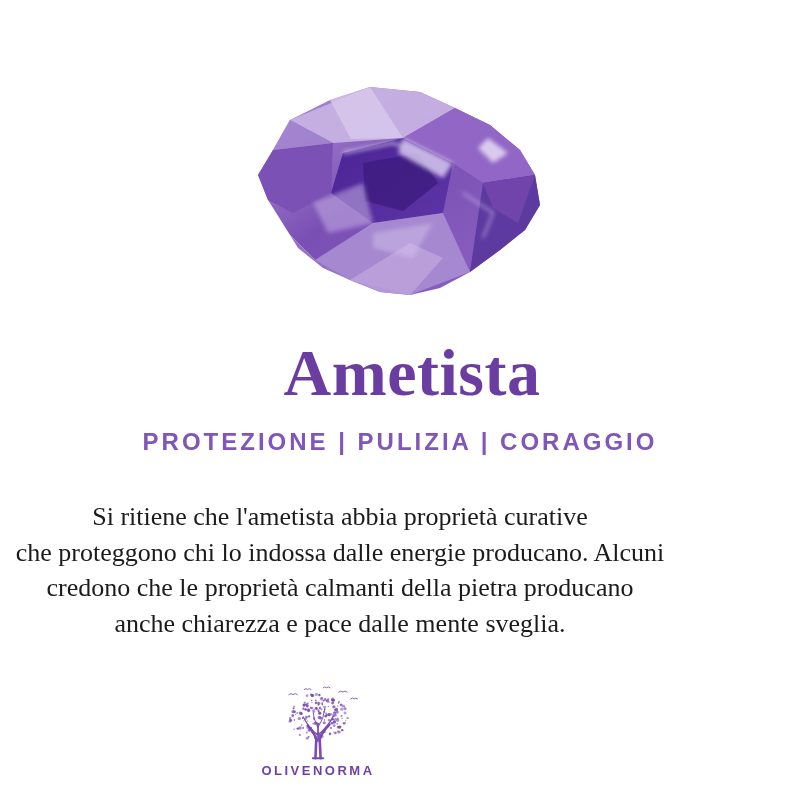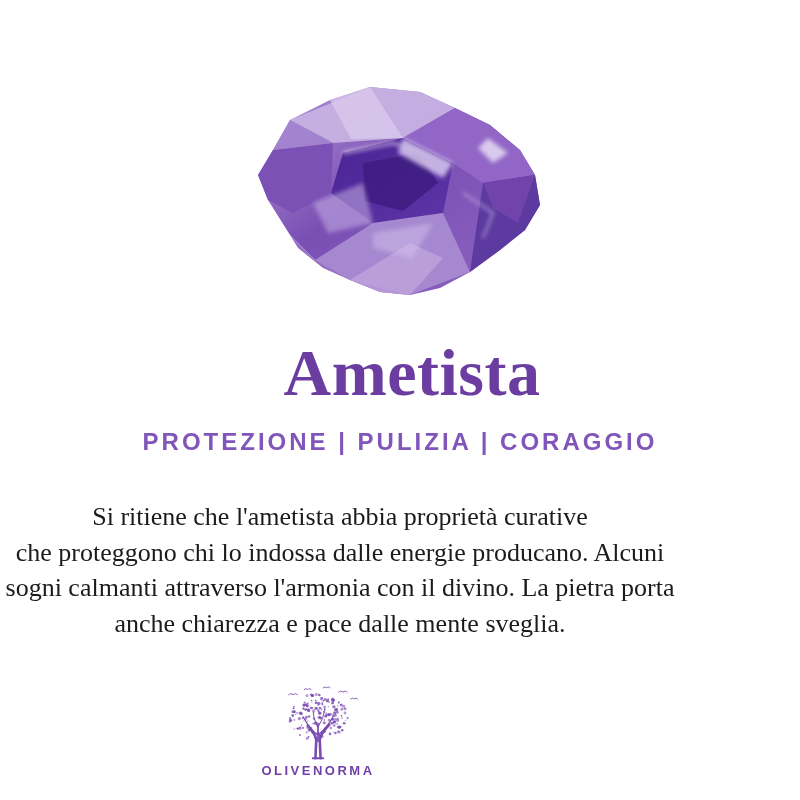--- a/index.html
+++ b/index.html
@@ -117,21 +117,21 @@
     </svg>
   </div>
 
   <h1 class="title">Ametista</h1>
 
   <div class="tagline">PROTEZIONE | PULIZIA | CORAGGIO</div>
 
   <div class="body-text">
     <div>Si ritiene che l'ametista abbia proprietà curative</div>
     <div>che proteggono chi lo indossa dalle energie producano. Alcuni</div>
-    <div>sogni calmanti attraverso l'armonia con il divino. La pietra porta</div>
+    <div>credono che le proprietà calmanti della pietra producano</div>
     <div>anche chiarezza e pace dalle mente sveglia.</div>
   </div>
 
   <div class="logo">
     <svg viewBox="0 0 100 86">
       <g stroke="#7a4bb2" fill="none" stroke-linecap="round">
         <path d="M47 84 L48 62 Q46 54 38 46" stroke-width="3"></path>
         <path d="M53 84 L52 62 Q54 54 63 45" stroke-width="3"></path>
         <path d="M50 64 L50 44" stroke-width="2"></path>
         <path d="M49 56 Q40 50 33 36" stroke-width="1.4"></path>

